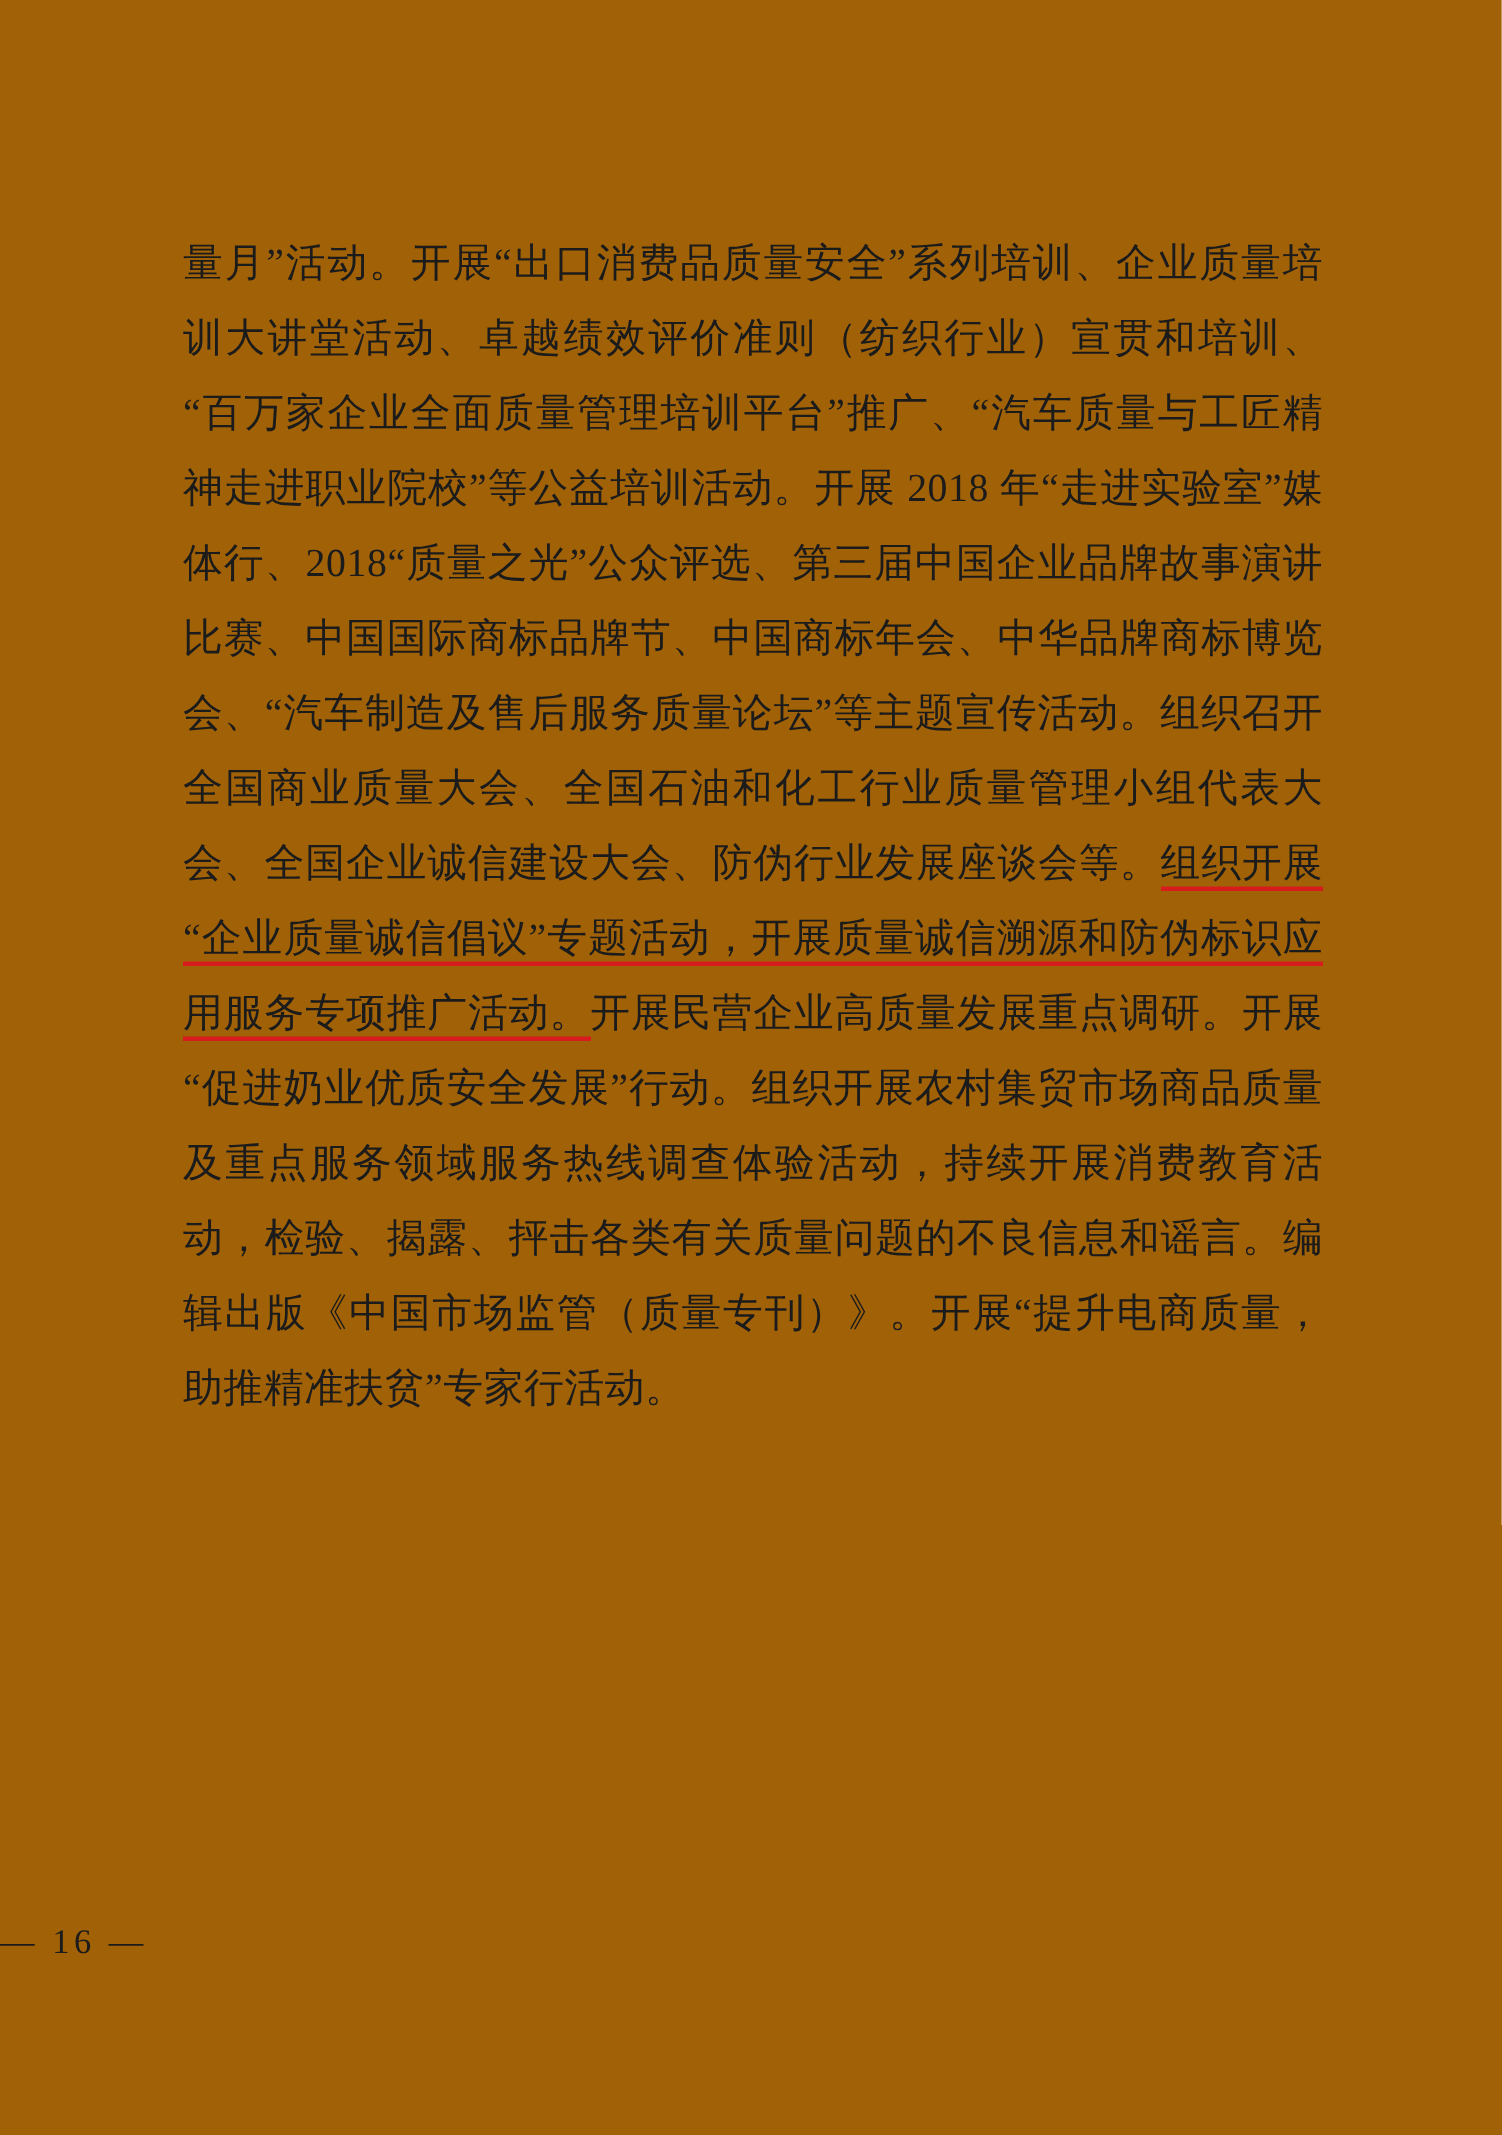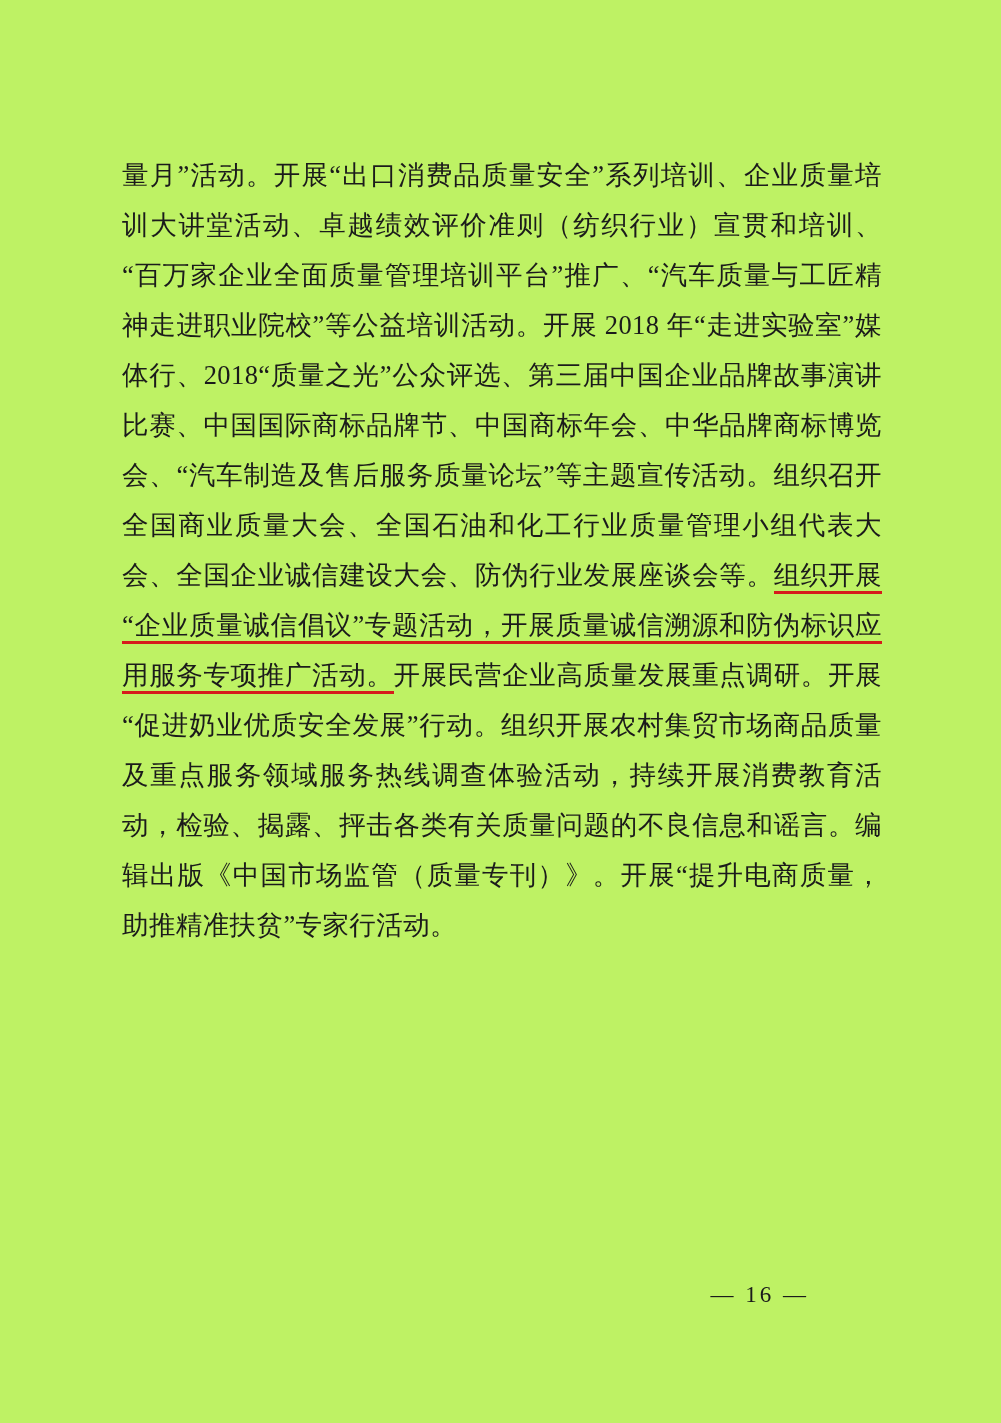--- a/index.html
+++ b/index.html
@@ -14,21 +14,21 @@
     font-family: "Liberation Serif", "DejaVu Serif", serif;
     color: #1a1a1a;
     overflow: hidden;
   }
   .page {
     position: absolute;
     left: 0;
     top: 0;
     width: 1001px;
     height: 1423px;
-    background: #bef264;
+    background: #a16207;
   }
   .body-text {
     position: absolute;
     left: 122px;
     top: 150px;
     width: 760px;
     font-size: 26.5px;
     line-height: 50px;
     text-align: justify;
     text-justify: inter-ideograph;
@@ -41,21 +41,21 @@
   }
   .underline-red {
     border-bottom: 3px solid #d61c1c;
     padding-bottom: 1px;
   }
   .page-number {
     position: absolute;
     left: 0;
     top: 1282px;
     width: 809px;
-    text-align: right;
+    text-align: left;
     font-size: 23px;
     color: #1b1b1b;
     letter-spacing: 3px;
     font-family: "Liberation Serif", "DejaVu Serif", serif;
   }
   .pn-inner {
     display: inline-block;
   }
 </style>
 </head>

